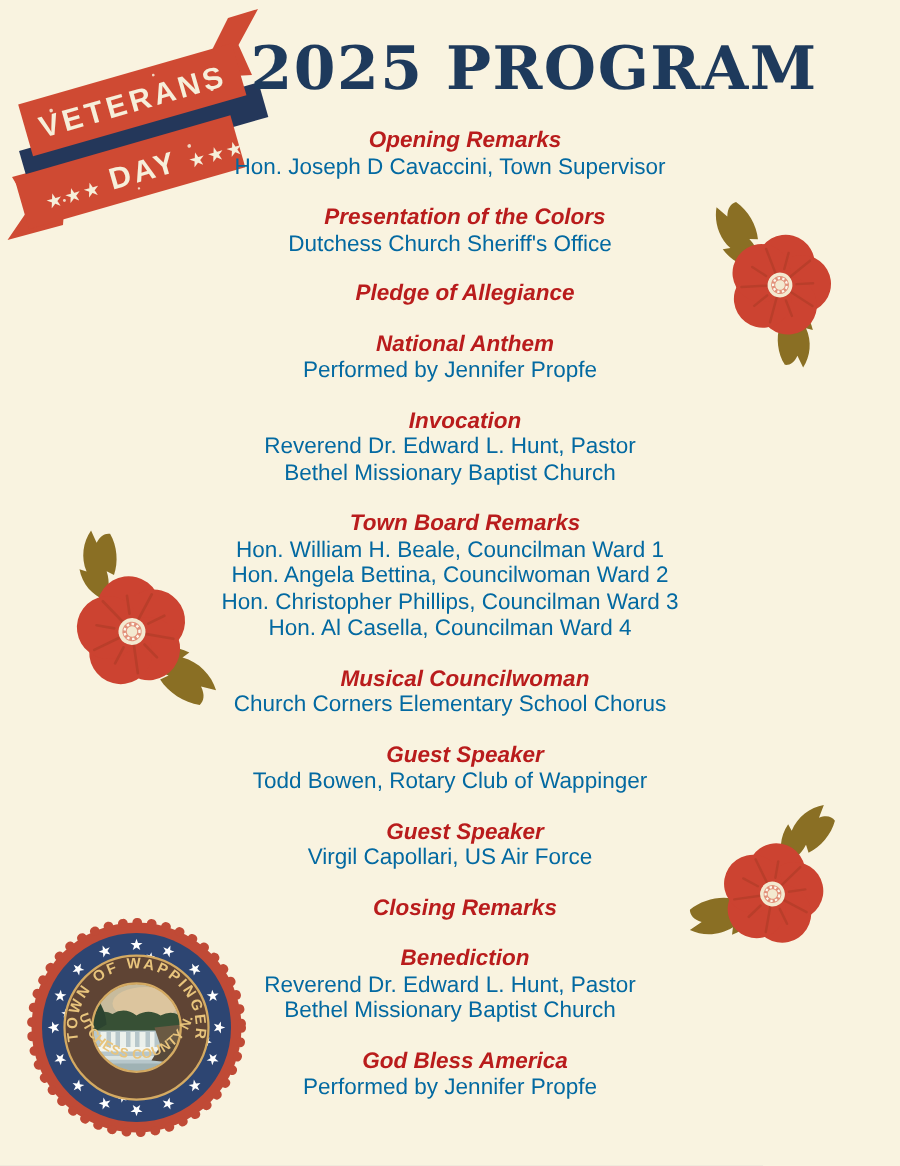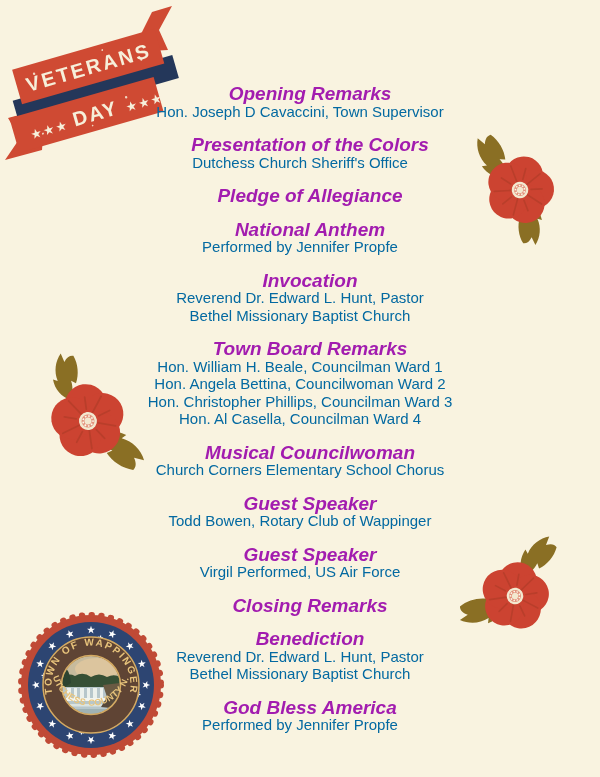--- a/index.html
+++ b/index.html
@@ -10,22 +10,22 @@
   .page-title{
     position:absolute;left:167px;top:22px;
     font-family:"DejaVu Serif",serif;font-weight:bold;
     font-size:40px;letter-spacing:1px;color:#1e3a5c;white-space:nowrap;
   }
   .program{
     position:absolute;left:0;top:85px;width:600px;
     display:flex;flex-direction:column;gap:16px;text-align:center;
   }
   .sec-title{
-    font-weight:bold;font-style:italic;color:#a21caf;
-    font-size:19px;line-height:17.5px;margin-left:20px;
+    font-weight:bold;font-style:italic;color:#b91c1c;
+    font-size:15px;line-height:17.5px;margin-left:20px;
   }
   .sec-line{color:#0369a1;font-size:15px;line-height:17.5px;}
   .decor{position:absolute;pointer-events:none;}
   svg text{font-family:"Liberation Sans",sans-serif;}
 </style>
 </head>
 <body>
 
 <div class="page">
 
@@ -80,20 +80,21 @@
       </g>
       <text x="102" y="68" text-anchor="middle" font-size="20" font-weight="bold" letter-spacing="2.5" fill="#f6efda">VETERANS</text>
       <text x="96" y="114" text-anchor="middle" font-weight="bold" fill="#f6efda">
         <tspan font-size="11">★ ★ ★</tspan>
         <tspan font-size="20" letter-spacing="2" dx="4">DAY</tspan>
         <tspan font-size="11" dx="4">★ ★ ★</tspan>
       </text>
     </g>
   </svg>
 
+  <div class="page-title">2025 PROGRAM</div>
 
   <svg class="decor" style="left:445px;top:126px" width="135" height="135" viewBox="0 0 135 135">
     <use href="#poppy-leaf" transform="translate(62,52) rotate(-125) scale(1.15)"></use>
     <use href="#poppy-leaf" transform="translate(80,75) rotate(78) scale(1.05)"></use>
     <use href="#poppy-flower" transform="translate(75,64) rotate(15) scale(0.92)"></use>
   </svg>
 
   <svg class="decor" style="left:18px;top:348px" width="140" height="130" viewBox="0 0 140 130">
     <use href="#poppy-leaf" transform="translate(52,52) rotate(-100) scale(1.1)"></use>
     <use href="#poppy-leaf" transform="translate(78,88) rotate(28) scale(1.25)"></use>
@@ -198,21 +199,21 @@
     <section>
       <div class="sec-title">Musical Councilwoman</div>
       <div class="sec-line">Church Corners Elementary School Chorus</div>
     </section>
     <section>
       <div class="sec-title">Guest Speaker</div>
       <div class="sec-line">Todd Bowen, Rotary Club of Wappinger</div>
     </section>
     <section>
       <div class="sec-title">Guest Speaker</div>
-      <div class="sec-line">Virgil Performed, US Air Force</div>
+      <div class="sec-line">Virgil Capollari, US Air Force</div>
     </section>
     <section>
       <div class="sec-title">Closing Remarks</div>
     </section>
     <section>
       <div class="sec-title">Benediction</div>
       <div class="sec-line">Reverend Dr. Edward L. Hunt, Pastor</div>
       <div class="sec-line">Bethel Missionary Baptist Church</div>
     </section>
     <section>

